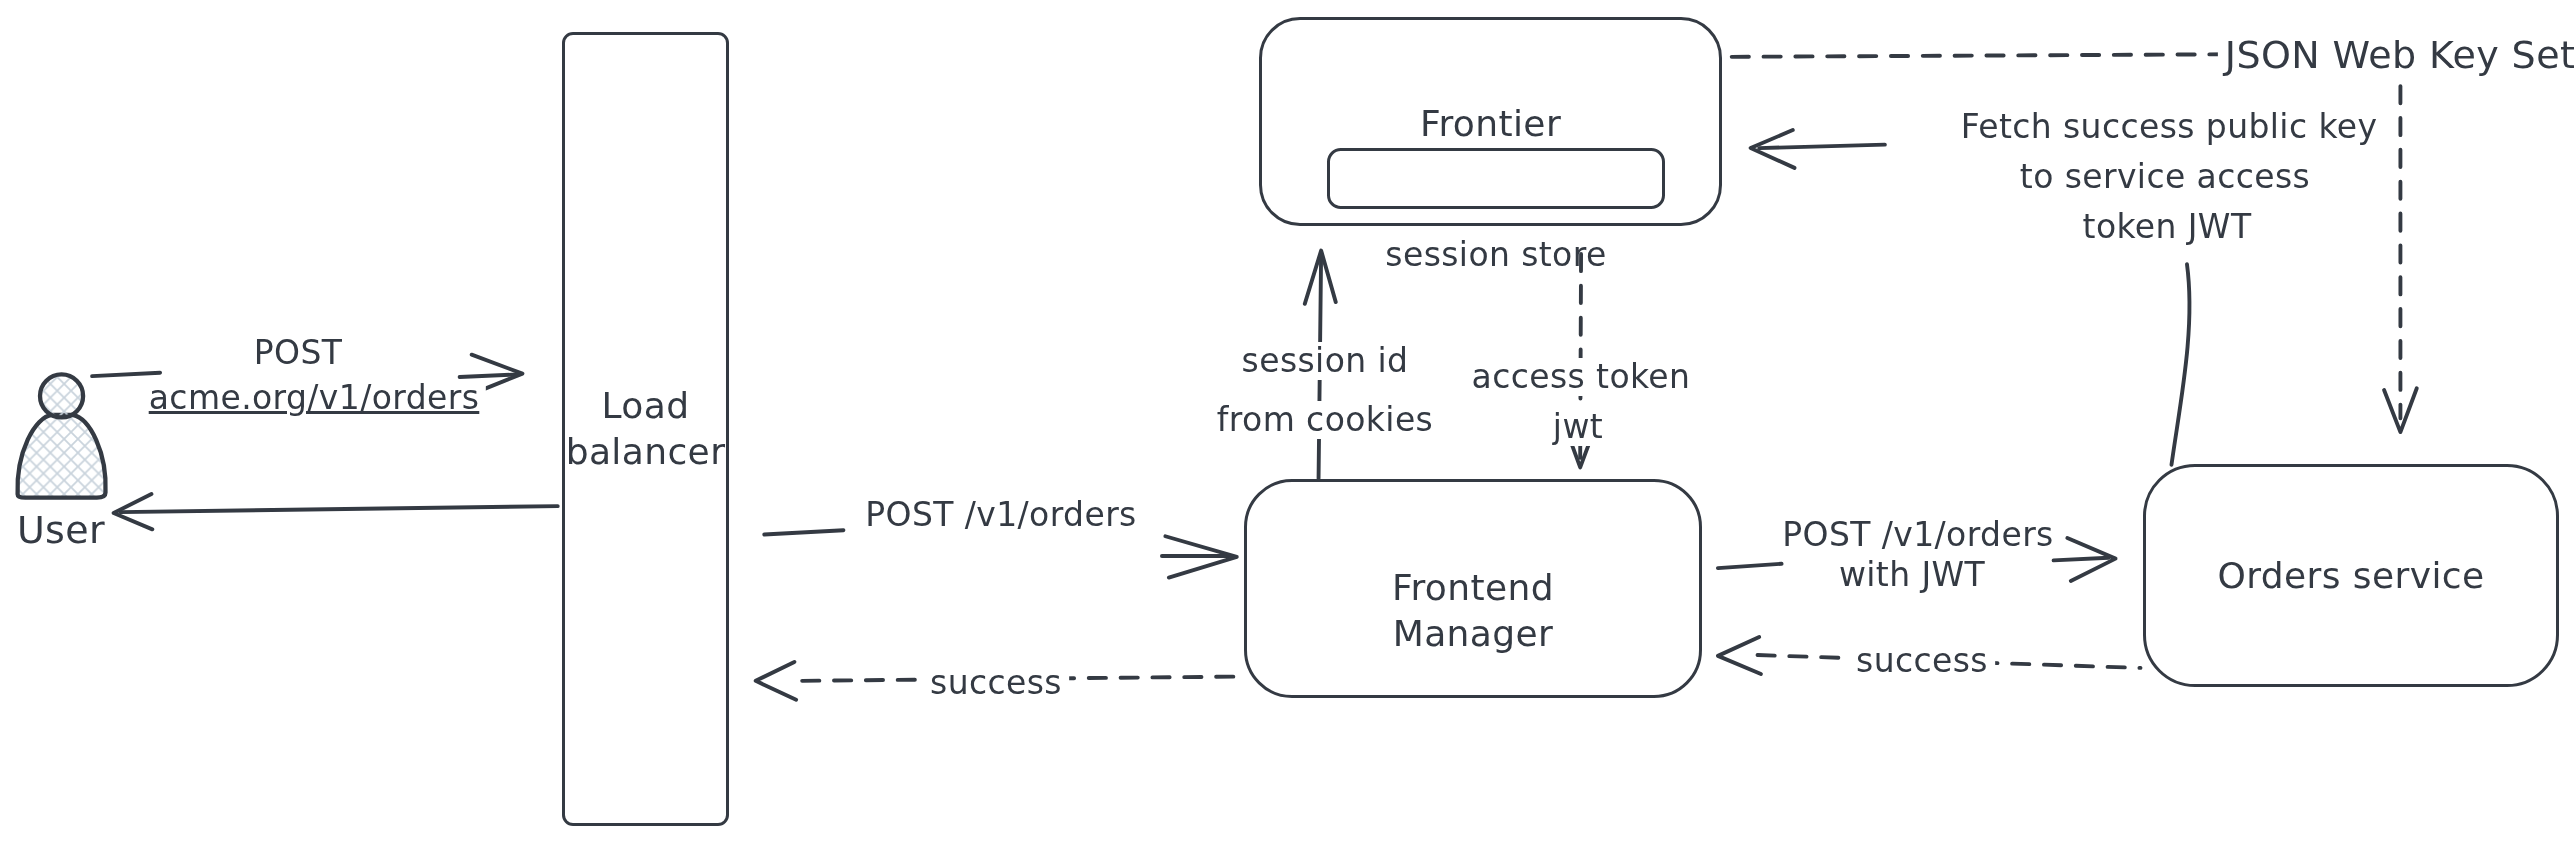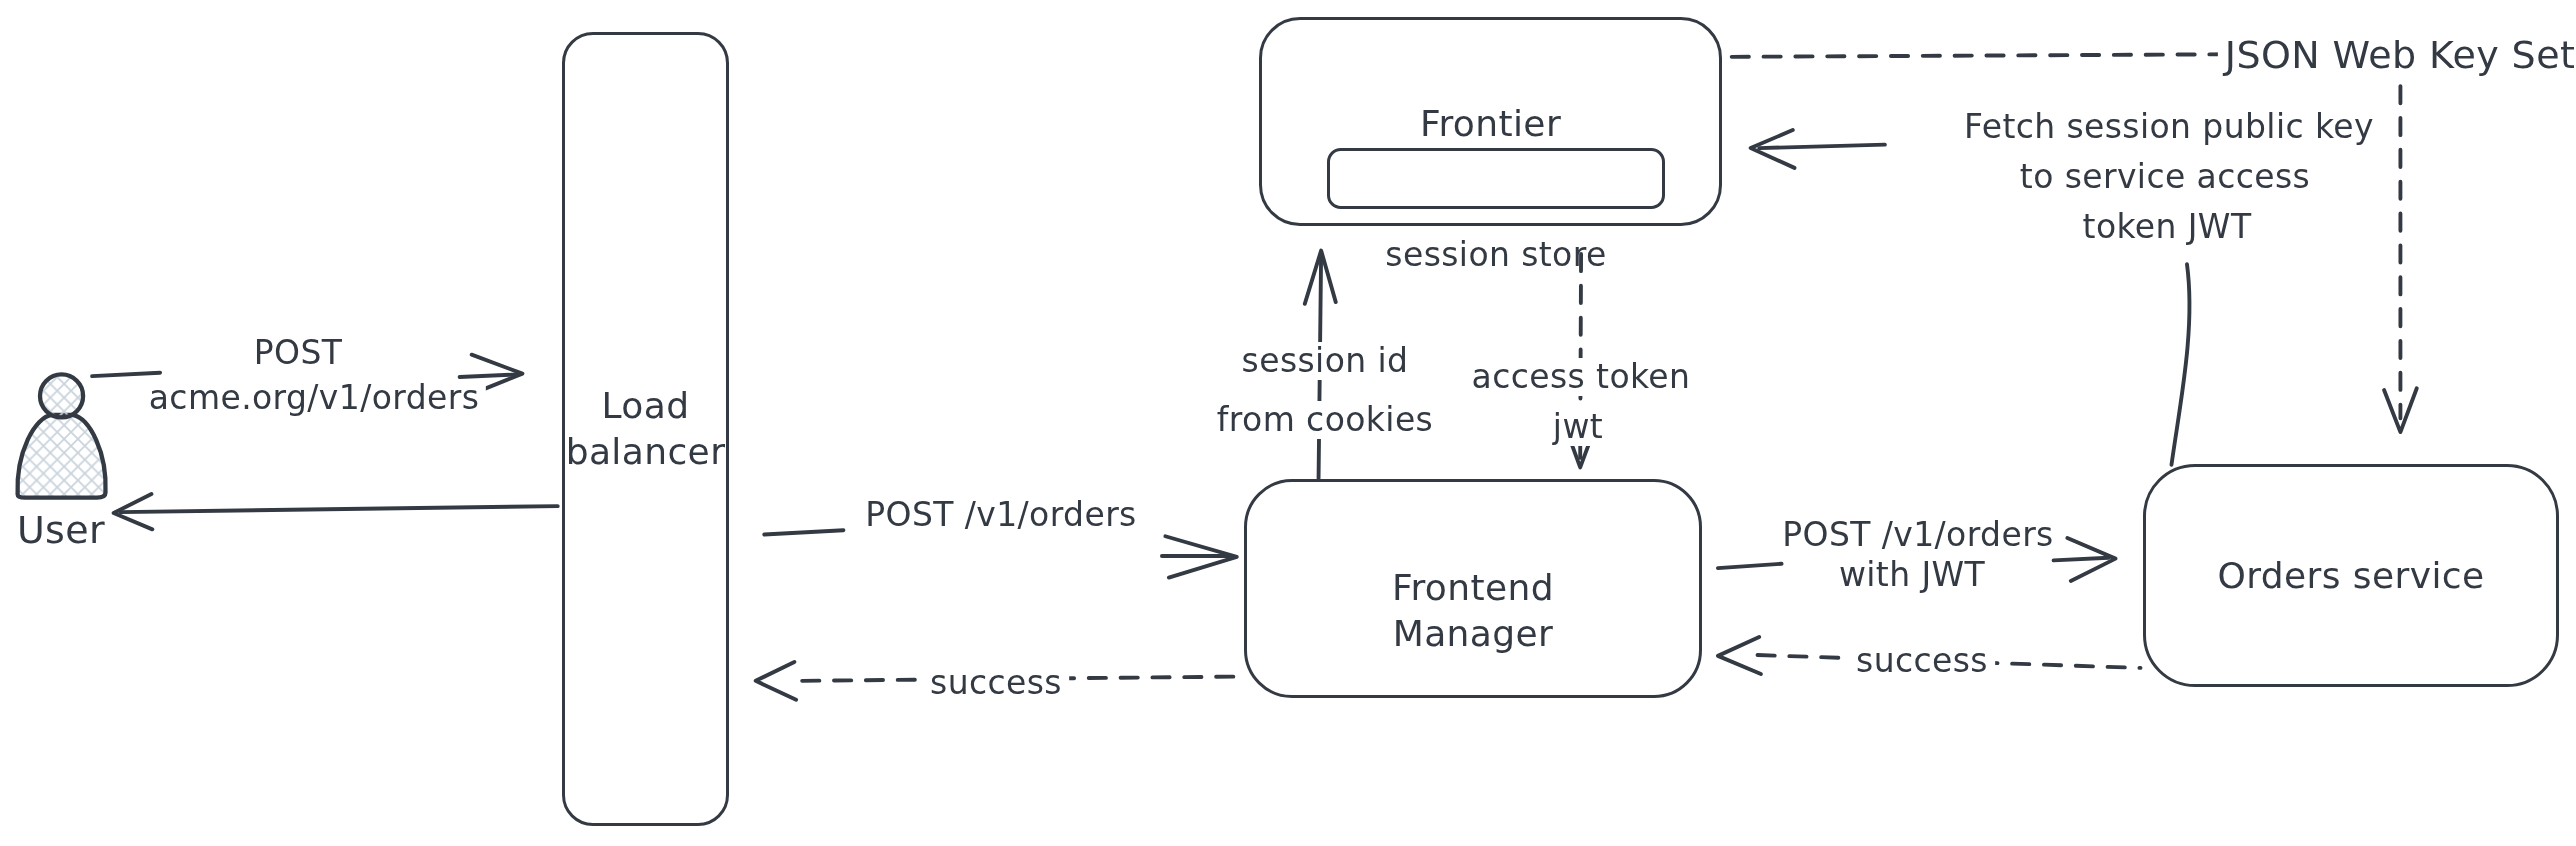--- a/index.html
+++ b/index.html
@@ -19,21 +19,21 @@
     border:3.4px solid #343a43;background:#ffffff;
     display:flex;flex-direction:column;align-items:center;justify-content:center;
   }
   .node-title{font-size:36px;line-height:46px;text-align:center;white-space:nowrap;letter-spacing:0.4px;}
   .lbl{
     position:absolute;transform:translate(-50%,-50%);
     font-size:33px;line-height:38px;letter-spacing:0.4px;
     background:#ffffff;padding:0 6.9px;white-space:nowrap;text-align:center;
   }
   .lbl.big{font-size:38px;}
-  #load-balancer{left:562px;top:32px;width:167px;height:794px;border-radius:31px;}
+  #load-balancer{left:562px;top:32px;width:167px;height:794px;border-radius:11px;}
   #frontier{left:1259px;top:17px;width:463px;height:209px;border-radius:41px;}
   #frontier .node-title{position:absolute;left:50%;top:81px;transform:translateX(-50%);}
   #session-store{left:65px;top:128px;width:332px;height:55px;border-radius:13.8px;position:absolute;border:3px solid #343a43;background:#fff;display:flex;align-items:center;justify-content:center;}
   #session-store .node-title{font-size:33px;}
   #frontend-manager{left:1244px;top:479px;width:458px;height:219px;border-radius:48px;padding-top:45px;}
   #orders-service{left:2143px;top:464px;width:416px;height:223px;border-radius:52px;}
   #user-icon{position:absolute;left:8.6px;top:370px;width:112px;height:138px;}
 </style>
 </head>
 <body>
@@ -124,37 +124,37 @@
     <div id="session-store">
       <div class="node-title">session store</div>
     </div>
   </div>
 
   <div class="node" id="orders-service">
     <div class="node-title">Orders service</div>
   </div>
 
   <span class="lbl" style="left:298px;top:353px;">POST</span>
-  <span class="lbl" style="left:314px;top:398px;">acme.org/v1/orders</span>
+  <span class="lbl" style="left:314px;top:398px;text-decoration:underline;">acme.org/v1/orders</span>
 
   <span class="lbl" style="left:1001px;top:515px;">POST /v1/orders</span>
 
   <span class="lbl" style="left:996px;top:683px;">success</span>
 
   <span class="lbl" style="left:1325px;top:361px;">session id</span>
   <span class="lbl" style="left:1325px;top:420px;">from cookies</span>
 
   <span class="lbl" style="left:1581px;top:377px;">access token</span>
   <span class="lbl" style="left:1578px;top:427px;">jwt</span>
 
   <span class="lbl" style="left:1918px;top:535px;">POST /v1/orders</span>
   <span class="lbl" style="left:1912px;top:575px;">with JWT</span>
 
   <span class="lbl" style="left:1922px;top:661px;">success</span>
 
-  <span class="lbl" style="left:2169px;top:127px;">Fetch session public key</span>
+  <span class="lbl" style="left:2169px;top:127px;">Fetch success public key</span>
   <span class="lbl" style="left:2165px;top:177px;">to service access</span>
   <span class="lbl" style="left:2167px;top:227px;">token JWT</span>
 
   <span class="lbl big" style="left:2400px;top:55px;">JSON Web Key Set</span>
 
 </div>
 
 
 </body></html>

